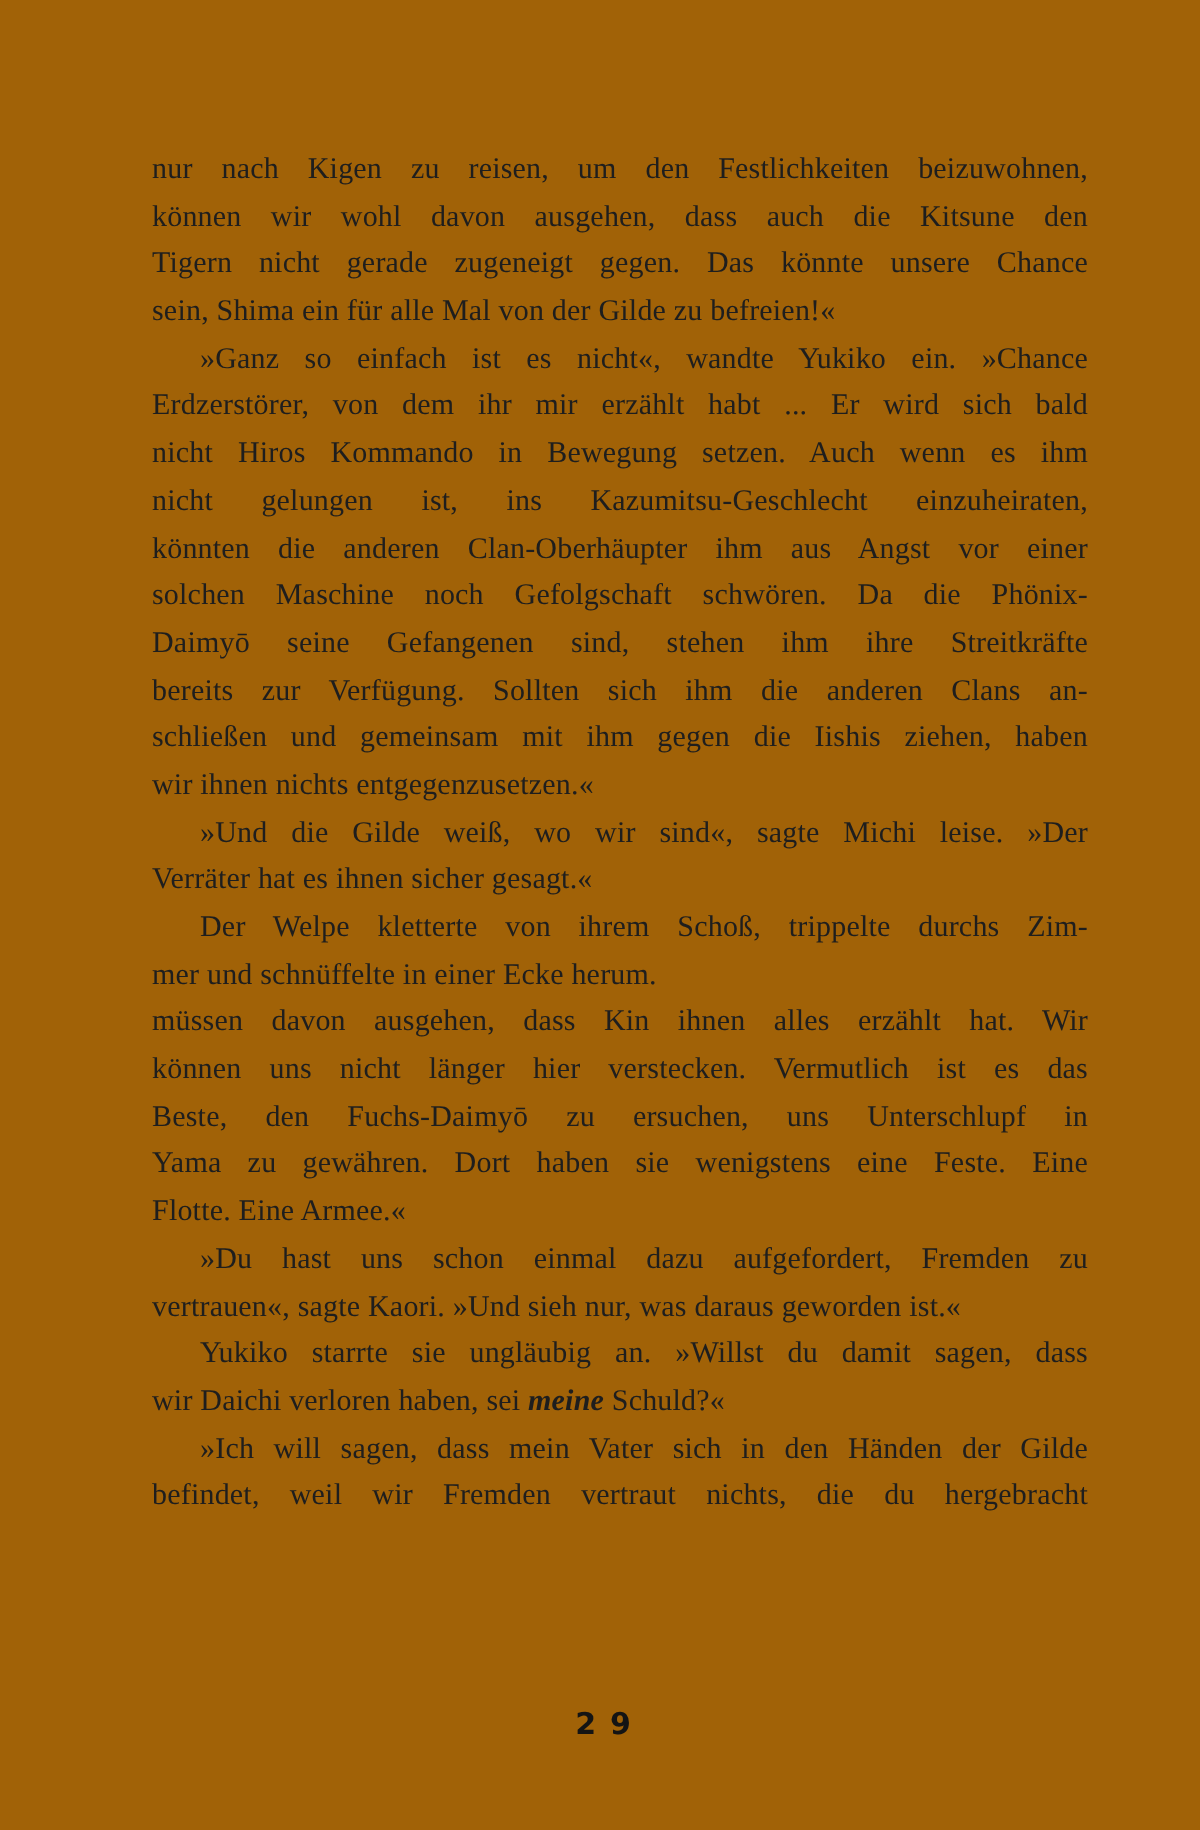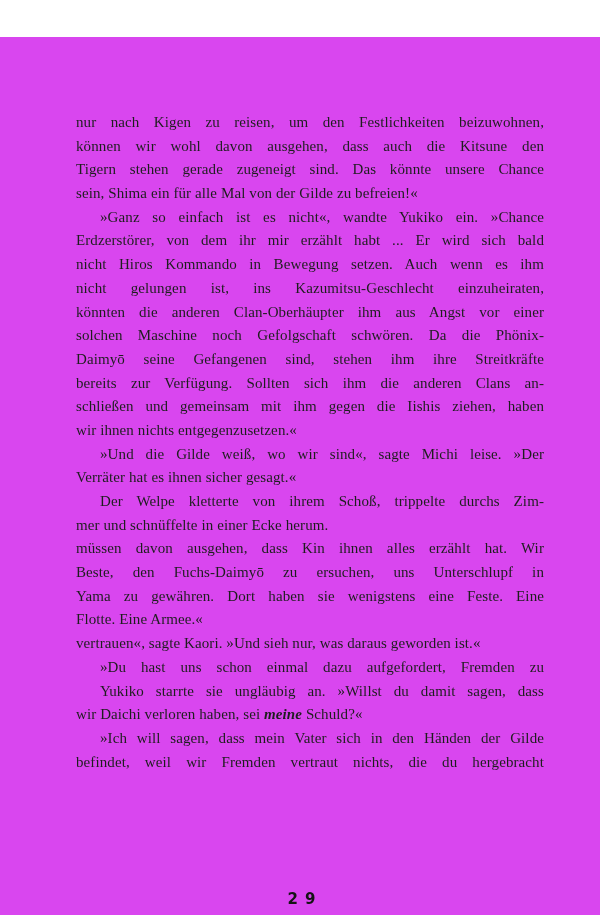--- a/index.html
+++ b/index.html
@@ -7,22 +7,21 @@
     width: 600px;
     height: 915px;
     background: #ffffff;
     position: relative;
     overflow: hidden;
     font-family: "Liberation Serif", serif;
   }
   .book-page {
     position: absolute;
     inset: 0;
-    background: #d946ef;
-    margin-top: 37px;
+    background: #a16207;
   }
   .text-block {
     position: absolute;
     left: 76px;
     top: 74px;
     width: 468px;
     font-size: 15px;
     color: #1e1e1e;
   }
   .text-line {
@@ -58,41 +57,42 @@
     color: #141414;
   }
 </style>
 </head>
 <body>
 
 <div class="book-page">
   <div class="text-block">
       <div class="text-line">nur nach Kigen zu reisen, um den Festlichkeiten beizuwohnen,</div>
       <div class="text-line">können wir wohl davon ausgehen, dass auch die Kitsune den</div>
-      <div class="text-line">Tigern stehen gerade zugeneigt sind. Das könnte unsere Chance</div>
+      <div class="text-line">Tigern nicht gerade zugeneigt gegen. Das könnte unsere Chance</div>
       <div class="text-line lastline">sein, Shima ein für alle Mal von der Gilde zu befreien!«</div>
       <div class="text-line indent">»Ganz so einfach ist es nicht«, wandte Yukiko ein. »Chance</div>
       <div class="text-line">Erdzerstörer, von dem ihr mir erzählt habt ... Er wird sich bald</div>
       <div class="text-line">nicht Hiros Kommando in Bewegung setzen. Auch wenn es ihm</div>
       <div class="text-line">nicht gelungen ist, ins Kazumitsu-Geschlecht einzuheiraten,</div>
       <div class="text-line">könnten die anderen Clan-Oberhäupter ihm aus Angst vor einer</div>
       <div class="text-line">solchen Maschine noch Gefolgschaft schwören. Da die Phönix-</div>
       <div class="text-line">Daimyō seine Gefangenen sind, stehen ihm ihre Streitkräfte</div>
       <div class="text-line">bereits zur Verfügung. Sollten sich ihm die anderen Clans an-</div>
       <div class="text-line">schließen und gemeinsam mit ihm gegen die Iishis ziehen, haben</div>
       <div class="text-line lastline">wir ihnen nichts entgegenzusetzen.«</div>
       <div class="text-line indent">»Und die Gilde weiß, wo wir sind«, sagte Michi leise. »Der</div>
       <div class="text-line lastline">Verräter hat es ihnen sicher gesagt.«</div>
       <div class="text-line indent">Der Welpe kletterte von ihrem Schoß, trippelte durchs Zim-</div>
       <div class="text-line lastline">mer und schnüffelte in einer Ecke herum.</div>
       <div class="text-line">müssen davon ausgehen, dass Kin ihnen alles erzählt hat. Wir</div>
+      <div class="text-line">können uns nicht länger hier verstecken. Vermutlich ist es das</div>
       <div class="text-line">Beste, den Fuchs-Daimyō zu ersuchen, uns Unterschlupf in</div>
       <div class="text-line">Yama zu gewähren. Dort haben sie wenigstens eine Feste. Eine</div>
       <div class="text-line lastline">Flotte. Eine Armee.«</div>
+      <div class="text-line indent">»Du hast uns schon einmal dazu aufgefordert, Fremden zu</div>
       <div class="text-line lastline">vertrauen«, sagte Kaori. »Und sieh nur, was daraus geworden ist.«</div>
-      <div class="text-line indent">»Du hast uns schon einmal dazu aufgefordert, Fremden zu</div>
       <div class="text-line indent">Yukiko starrte sie ungläubig an. »Willst du damit sagen, dass</div>
       <div class="text-line lastline">wir Daichi verloren haben, sei <em>meine</em> Schuld?«</div>
       <div class="text-line indent">»Ich will sagen, dass mein Vater sich in den Händen der Gilde</div>
       <div class="text-line">befindet, weil wir Fremden vertraut nichts, die du hergebracht</div>
     </div>
   <div class="page-number">29</div>
 </div>
 
 </body></html>

